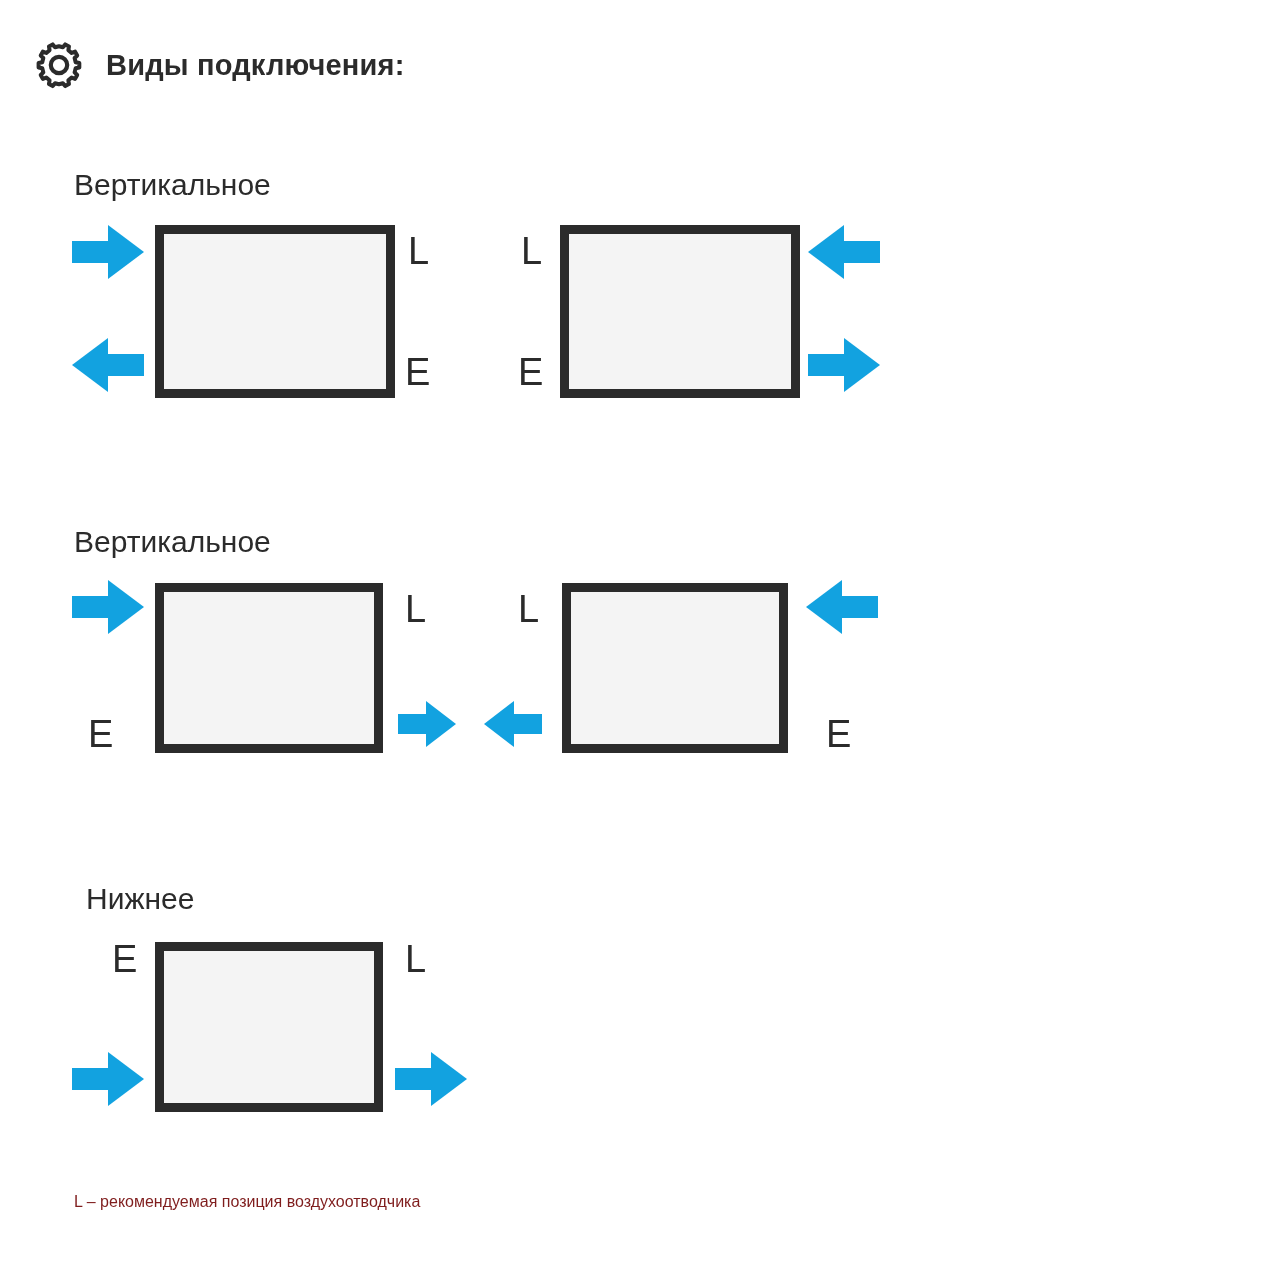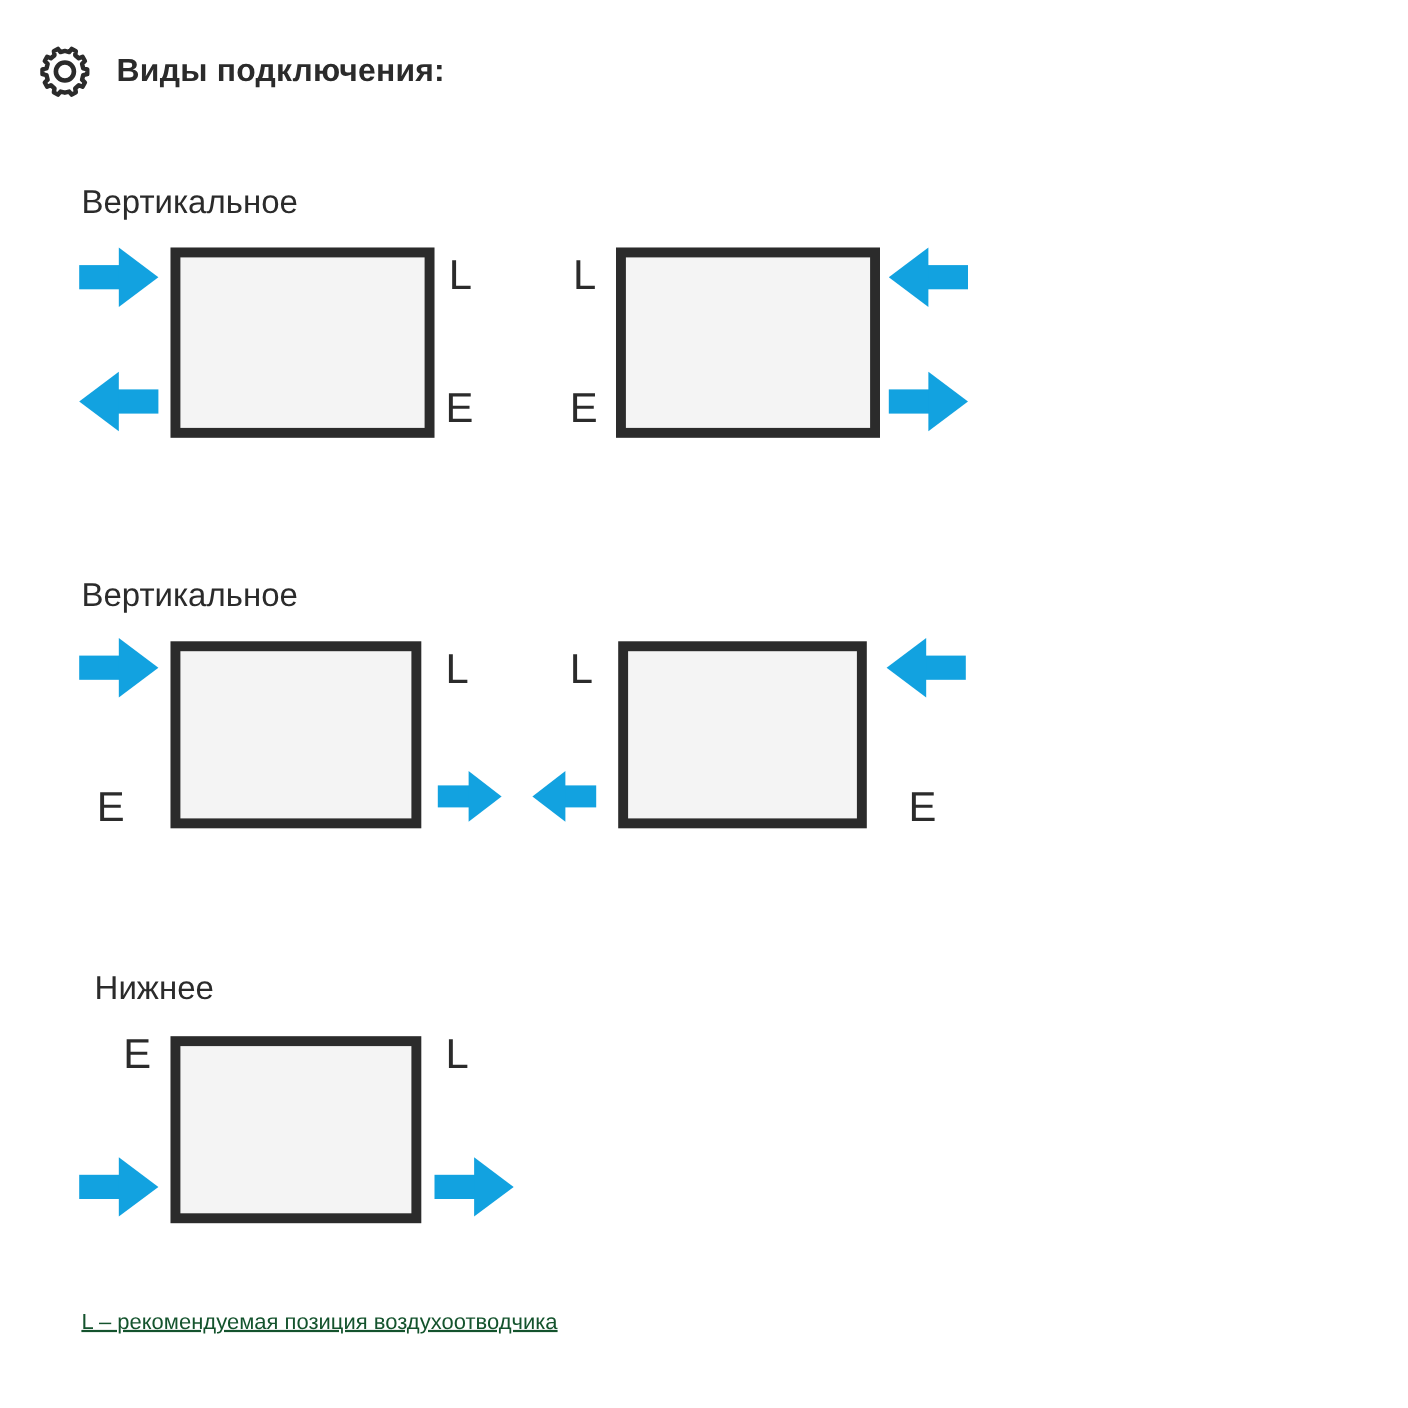--- a/index.html
+++ b/index.html
@@ -116,24 +116,23 @@
     font-weight: 400;
     color: #2b2b2b;
     line-height: 1;
   }
 
   
   .legend {
     position: absolute;
     left: 74px;
     top: 1186px;
-    font-size: 20px;
-    color: #14532d;
+    font-size: 16px;
+    color: #7f1d1d;
     line-height: 32px;
-    text-decoration: underline;
   }
   .legend div { white-space: nowrap; }
 </style>
 </head>
 <body>
 
 <div class="header">
   <span class="gear-icon">
     <svg width="50" height="50" viewBox="0 0 50 50" aria-hidden="true">
       <g fill="none" stroke="#2b2b2b" stroke-width="4.2" stroke-linejoin="round">

